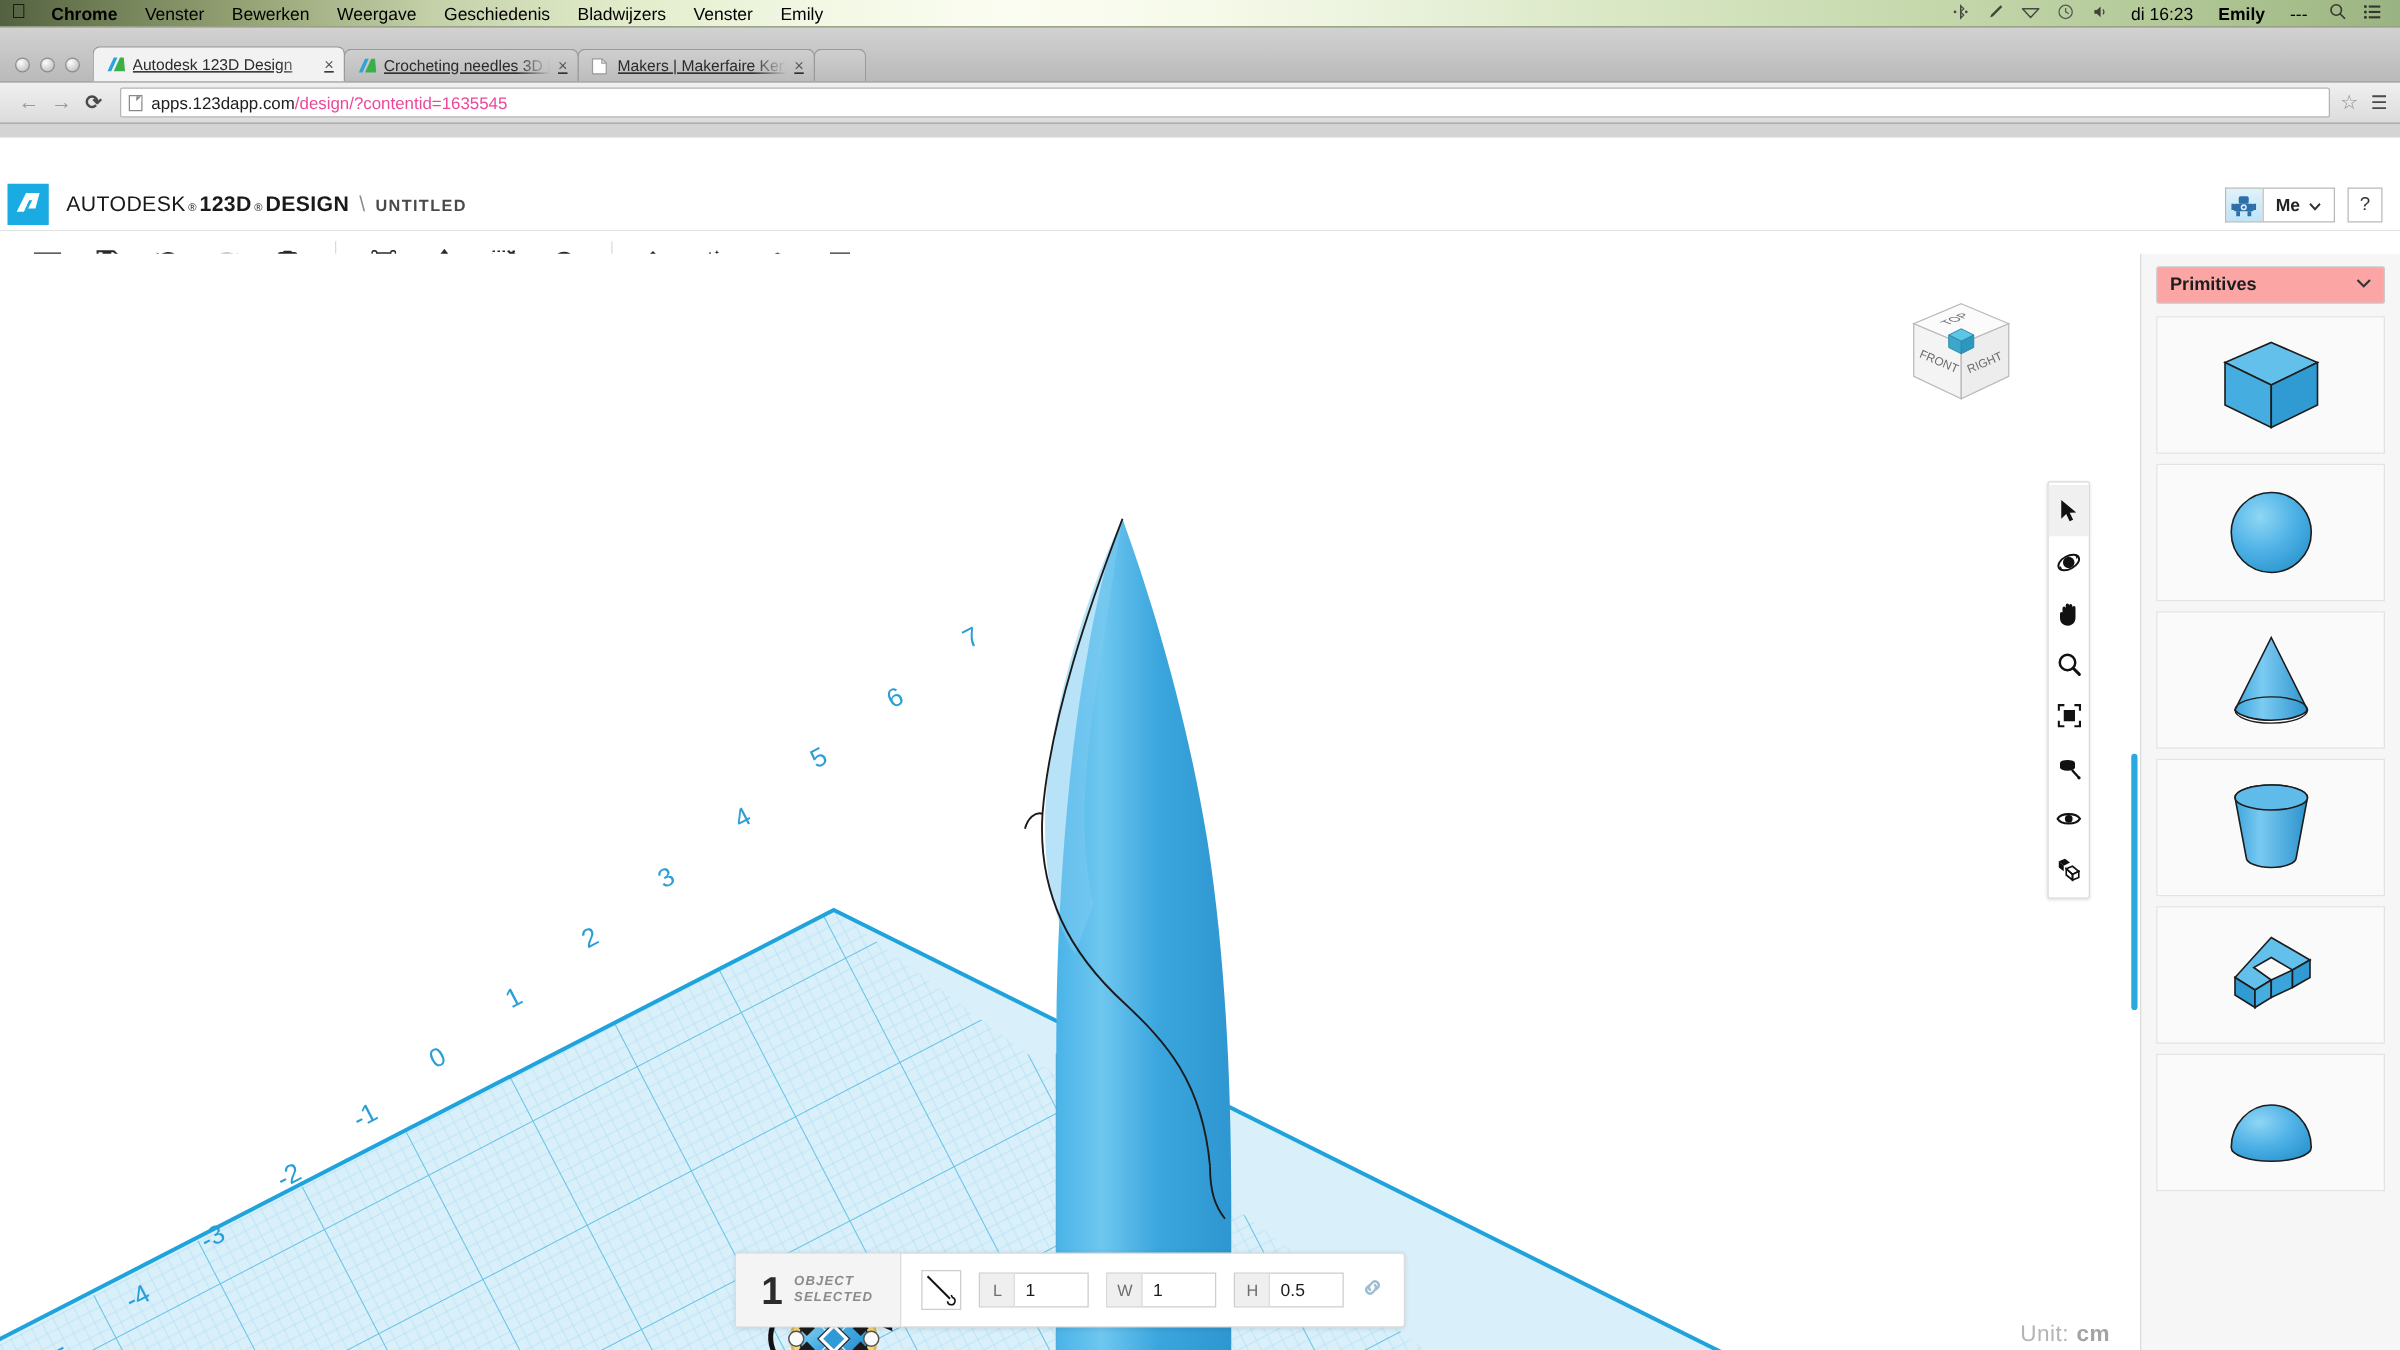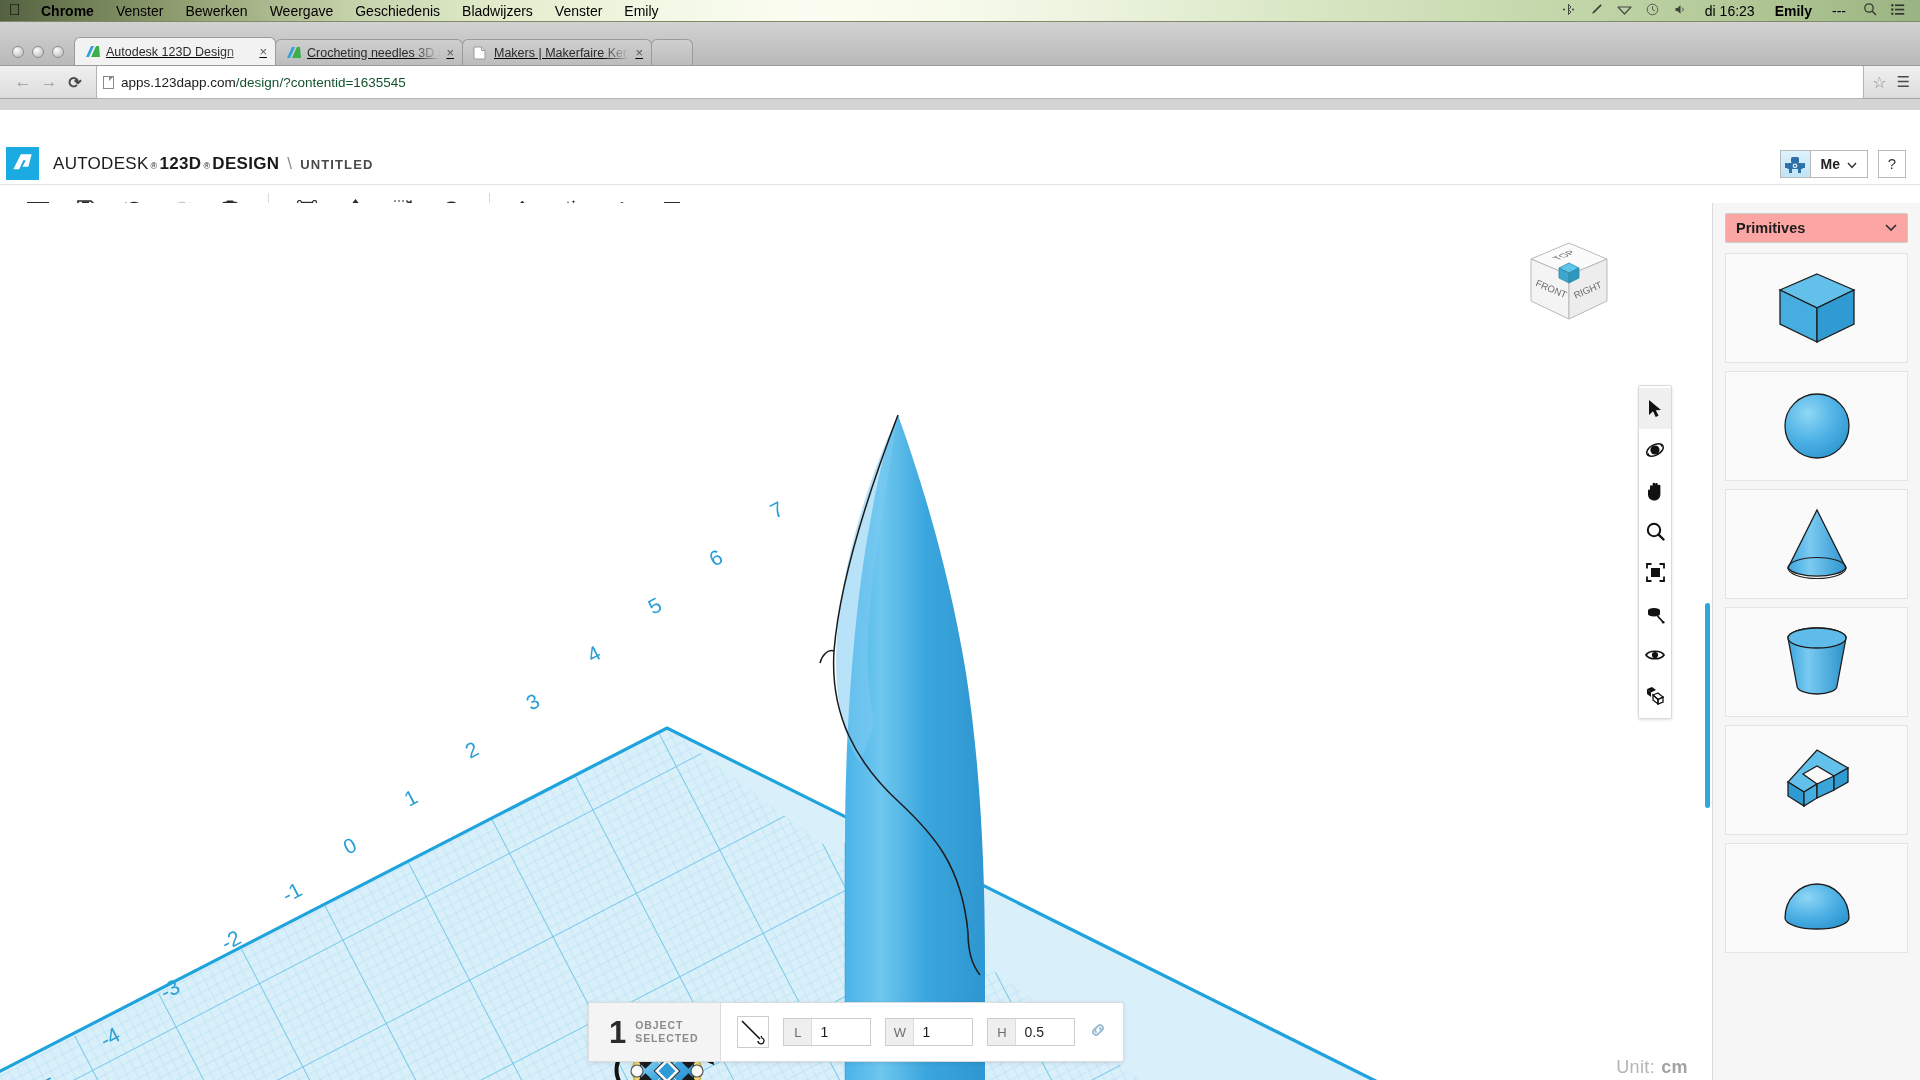--- a/index.html
+++ b/index.html
@@ -82,35 +82,35 @@
   .tab.newtab { min-width: 42px; max-width: 42px; }
 
   .toolbar-chrome {
     height: 33px; background: linear-gradient(to bottom, #f0f0f0, #dcdcdc);
     display: flex; align-items: center; padding: 0 10px;
     border-bottom: 1px solid #a5a5a5;
   }
   .nav-btn { width: 26px; text-align: center; font-size: 17px; color: #9b9b9b; }
   .nav-btn.reload { font-size: 16px; color: #4a4a4a; font-weight: bold; }
   .omnibox {
-    flex: 1 1 auto; height: 34px; margin: 0 8px;
+    flex: 1 1 auto; height: 24px; margin: 0 8px;
     background: #fff; border: 1px solid #b4b4b4; border-radius: 2px;
     display: flex; align-items: center; padding: 0 6px;
     font-size: 13.5px; color: #202020;
   }
   .page-ico {
     width: 11px; height: 13px; border: 1px solid #8a8a8a; background: #fff;
     margin-right: 7px; flex: 0 0 11px; position: relative;
   }
   .page-ico:after {
     content: ""; position: absolute; top: 0; right: 0;
     border-left: 4px solid #8a8a8a; border-bottom: 4px solid #fff;
   }
   .url-host { color: #202020; }
-  .url-path { color: #14532d; }
+  .url-path { color: #ec4899; }
   .chrome-right { display: flex; align-items: center; gap: 10px; }
   .star { font-size: 16px; color: #8d8d8d; }
   .menu-lines { font-size: 15px; color: #4a4a4a; }
 
   
   .app {
     position: absolute; top: 88px; left: 0;
     width: 1920px; height: 992px; background: #fff;
   }
   .app-header {
@@ -212,21 +212,21 @@
     box-shadow: 0 1px 4px rgba(0,0,0,.10);
   }
   .sel-count {
     display: flex; align-items: center; gap: 9px;
     padding: 0 22px 0 20px; background: #f4f4f4;
     border-right: 1px solid #dcdcdc;
   }
   .sel-num { font-size: 31px; font-weight: bold; color: #2b2b2b; line-height: 1; }
   .sel-txt {
     font-size: 10.5px; color: #8b8b8b; letter-spacing: .9px;
-    font-weight: bold; line-height: 13px;
+    font-weight: bold; line-height: 13px; font-style: italic;
   }
   .dims { display: flex; align-items: center; gap: 14px; padding: 0 16px; }
   .measure-box {
     width: 32px; height: 32px; border: 1px solid #cdcdcd; background: #fff;
     position: relative;
   }
   .dim-field {
     display: flex; align-items: stretch; height: 28px;
     border: 1px solid #cdcdcd; background: #fff;
   }

